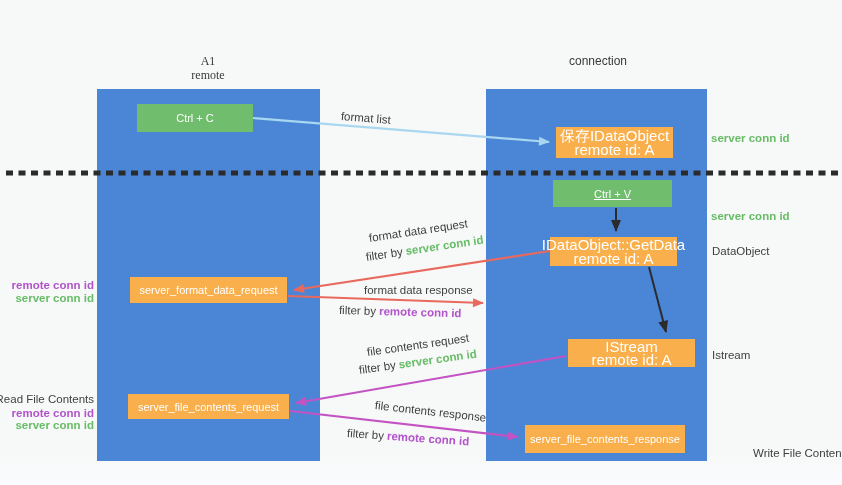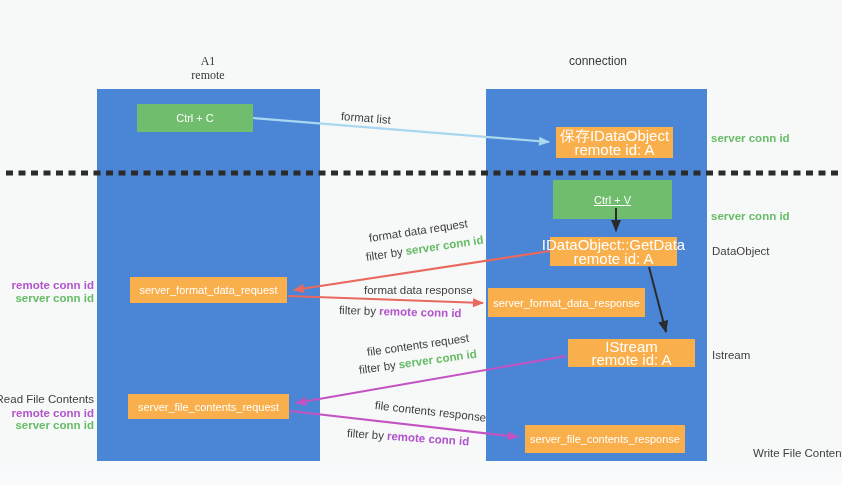--- a/index.html
+++ b/index.html
@@ -51,36 +51,33 @@
 
   <div class="abs node green single" style="left:137px;top:104px;width:116px;height:28px;">
     <div>Ctrl + C</div>
   </div>
 
   <div class="abs node orange" style="left:556px;top:127px;width:117px;height:31px;">
     <div class="l1">保存IDataObject</div>
     <div class="l2">remote id: A</div>
   </div>
 
-  <div class="abs node green single" style="left:553px;top:180px;width:119px;height:39px;text-decoration:underline;">
+  <div class="abs node green single" style="left:553px;top:180px;width:119px;height:27px;text-decoration:underline;">
     <div>Ctrl + V</div>
   </div>
 
   <div class="abs node orange" style="left:550px;top:237px;width:127px;height:29px;">
     <div class="l1">IDataObject::GetData</div>
     <div class="l2">remote id: A</div>
   </div>
 
   <div class="abs node orange single mono-name" style="left:130px;top:277px;width:157px;height:26px;">
     <div>server_format_data_request</div>
   </div>
 
-  <div class="abs node orange single mono-name" style="left:488px;top:288px;width:157px;height:29px;">
-    <div>server_format_data_response</div>
-  </div>
 
   <div class="abs node orange" style="left:568px;top:339px;width:127px;height:28px;">
     <div class="l1">IStream</div>
     <div class="l2">remote id: A</div>
   </div>
 
   <div class="abs node orange single mono-name" style="left:525px;top:425px;width:160px;height:28px;">
     <div>server_file_contents_response</div>
   </div>
 

